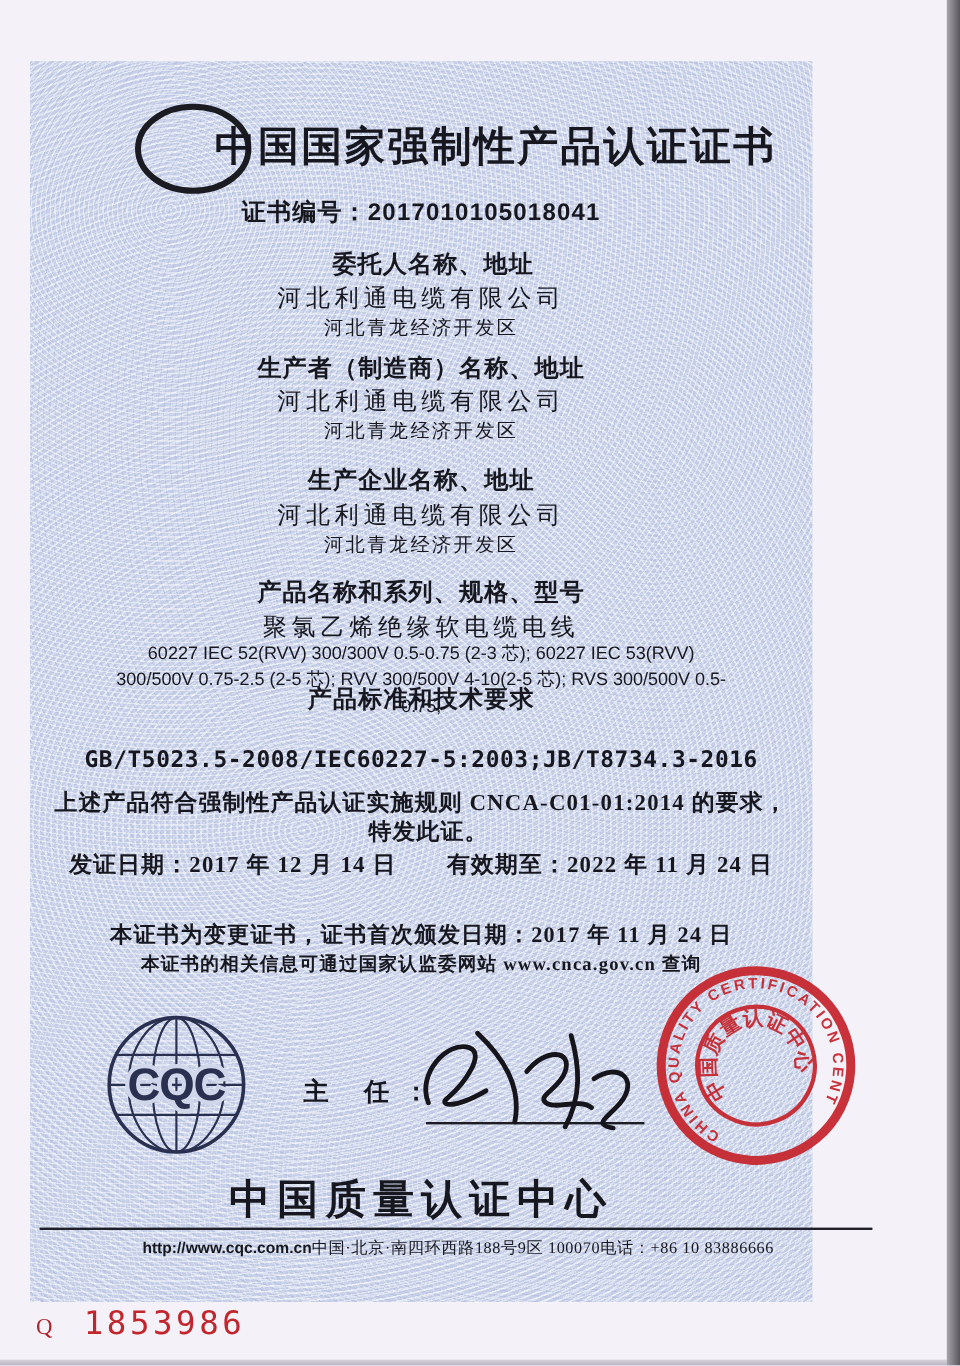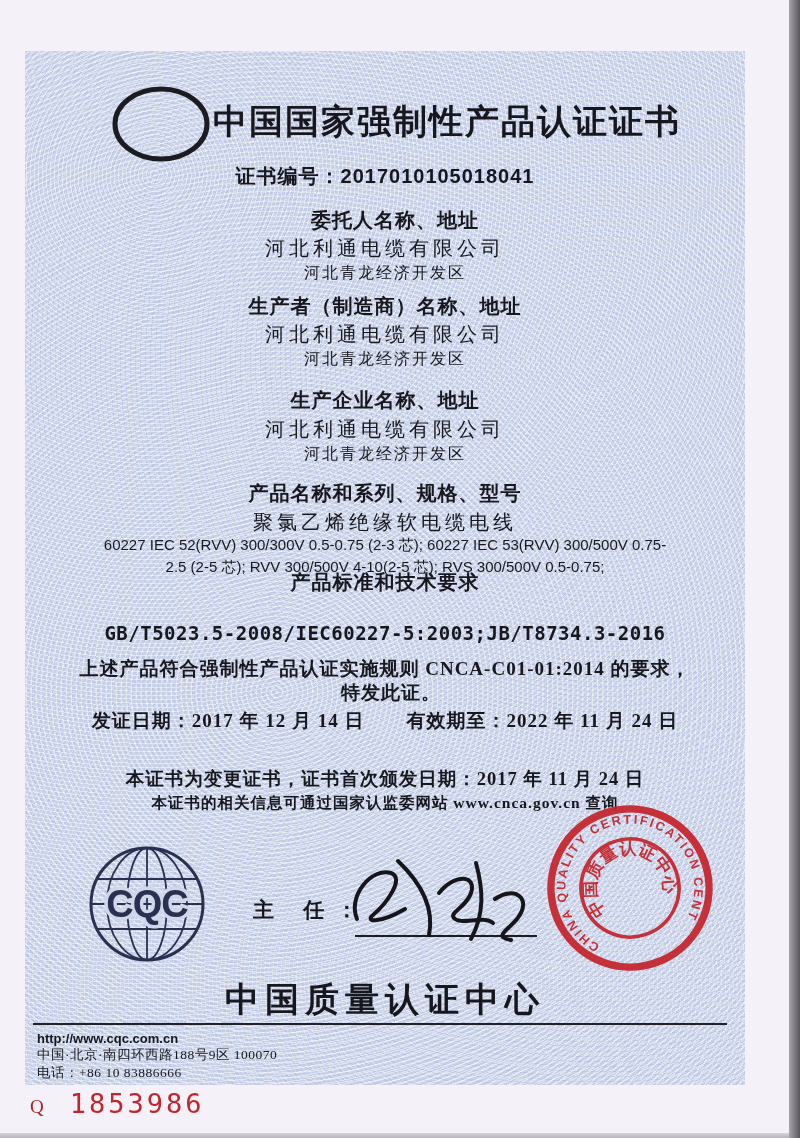--- a/index.html
+++ b/index.html
@@ -16,21 +16,21 @@
   .page::after {
     content:""; position:absolute; top:0; right:0; width:11px; height:100%;
     background:linear-gradient(to right,#a7a4ab,#59565e);
   }
   .page::before {
     content:""; position:absolute; left:0; bottom:0; width:100%; height:5px;
     background:linear-gradient(to bottom,#d8d4dd,#b7b2bd);
   }
   
   .cert {
-    position:absolute; left:25px; top:51px; width:720px; height:1034px;
+    position:absolute; left:25px; top:51px; width:652px; height:1034px;
     background-color:#ccd4e9;
     background-image:
       repeating-radial-gradient(circle at 18% 12%, rgba(255,255,255,.45) 0 1px, rgba(255,255,255,0) 1px 4px),
       repeating-radial-gradient(circle at 80% 30%, rgba(130,148,205,.18) 0 1px, rgba(255,255,255,0) 1px 5px),
       repeating-radial-gradient(circle at 35% 62%, rgba(255,255,255,.35) 0 1px, rgba(150,165,215,.12) 2px 5px),
       repeating-radial-gradient(circle at 60% 90%, rgba(255,255,255,.3) 0 1px, rgba(255,255,255,0) 1px 4px);
     color:#17171f;
   }
   .abs { position:absolute; }
   .row { position:absolute; left:0; right:0; text-align:center; white-space:nowrap; }
@@ -71,21 +71,21 @@
 
   .director { left:228px; top:845px; font-weight:bold; font-size:21px; letter-spacing:12px; white-space:nowrap; }
   .sig-line { left:330px; top:884px; width:182px; border-top:2px solid #1c1c24; }
   .signature { left:318px; top:796px; width:210px; height:95px; }
 
   .seal { left:518px; top:750px; width:174px; height:174px; }
 
   .org-name { top:926px; font-family:"Liberation Sans","DejaVu Sans",sans-serif;
     font-weight:bold; font-size:34px; letter-spacing:6px; }
   .footer-rule { left:8px; top:972px; width:694px; border-top:2px solid #20202a; }
-  .footer { left:12px; right:32px; top:980px; display:flex; justify-content:space-between; align-items:baseline;flex-direction:column; }
+  .footer { left:12px; right:32px; top:980px; display:flex; justify-content:flex-end; align-items:baseline; }
   .footer .web { font-family:"Liberation Sans","DejaVu Sans",sans-serif; font-weight:bold; font-size:13px; }
   .footer .adr, .footer .tel { font-size:13.5px; letter-spacing:.5px; }
 
   .serial { position:absolute; left:30px; top:1088px; display:flex; align-items:baseline; }
   .serial .q { font-size:19px; color:#b0242e; font-family:"Liberation Serif","DejaVu Serif",serif; }
   .serial .n { margin-left:26px; font-family:"DejaVu Sans Mono","Liberation Mono",monospace;
     font-weight:normal; font-size:27px; color:#c2252c; letter-spacing:3px; }
 </style>
 </head>
 <body>

